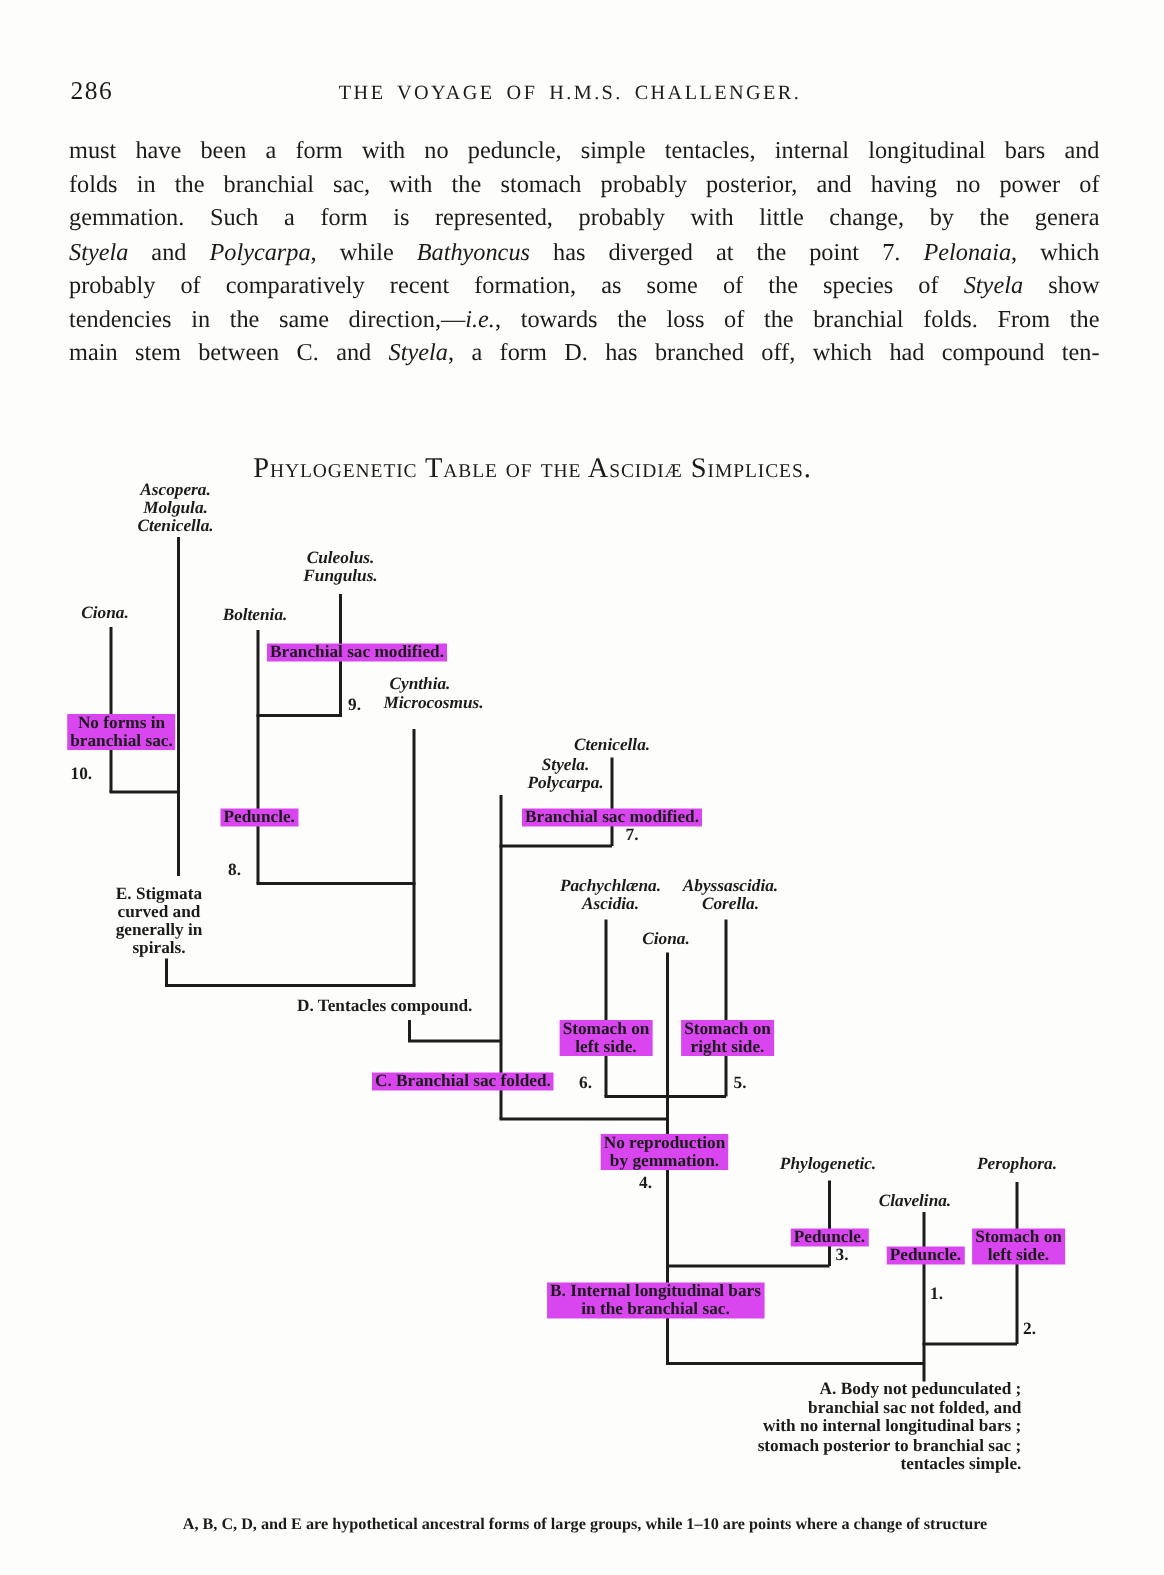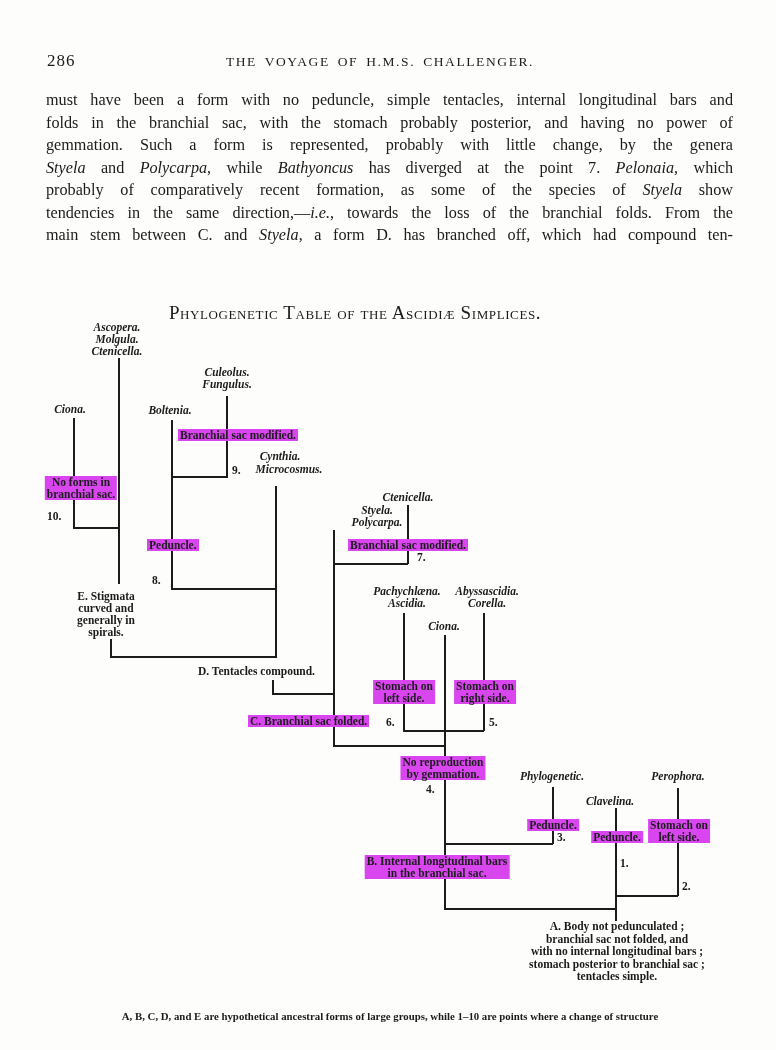--- a/index.html
+++ b/index.html
@@ -201,21 +201,21 @@
       <div class="flabel num" style="left: 620px; top: 857px;">
         <div>1.</div>
       </div>
       <div class="flabel desc bg ctr" style="left: 437px; top: 855px;">
         <div>B.  Internal longitudinal bars</div>
         <div>in the branchial sac.</div>
       </div>
       <div class="flabel num" style="left: 682px; top: 880px;">
         <div>2.</div>
       </div>
-      <div class="flabel desc abody ctr" style="left: 617px; top: 920px;">
+      <div class="flabel desc abody ctr" style="left: 593px; top: 920px; text-align: right;">
         <div>A.  Body not pedunculated ;</div>
         <div>branchial sac not folded, and</div>
         <div>with no internal longitudinal bars ;</div>
         <div>stomach posterior to branchial sac ;</div>
         <div>tentacles simple.</div>
       </div>
     </div>
 
   <div class="caption">
     <div>A, B, C, D, and E are hypothetical ancestral forms of large groups, while 1–10 are points where a change of structure</div>

